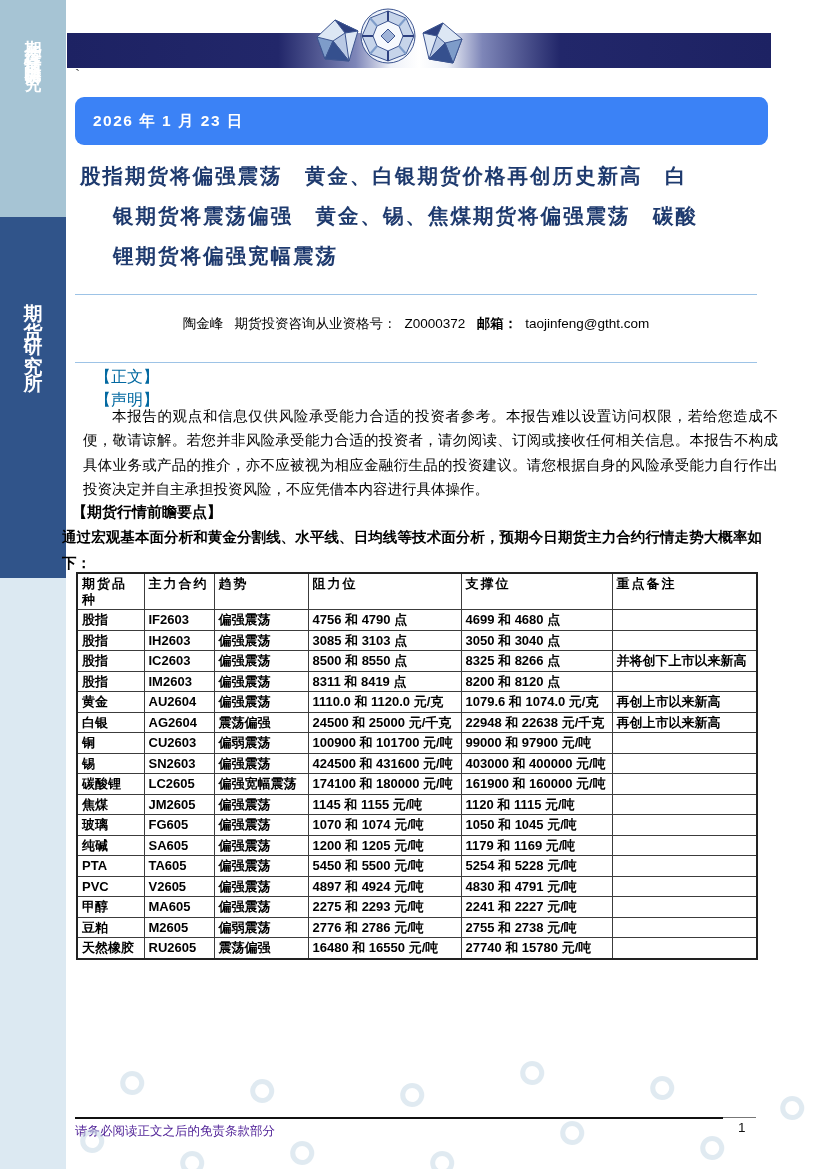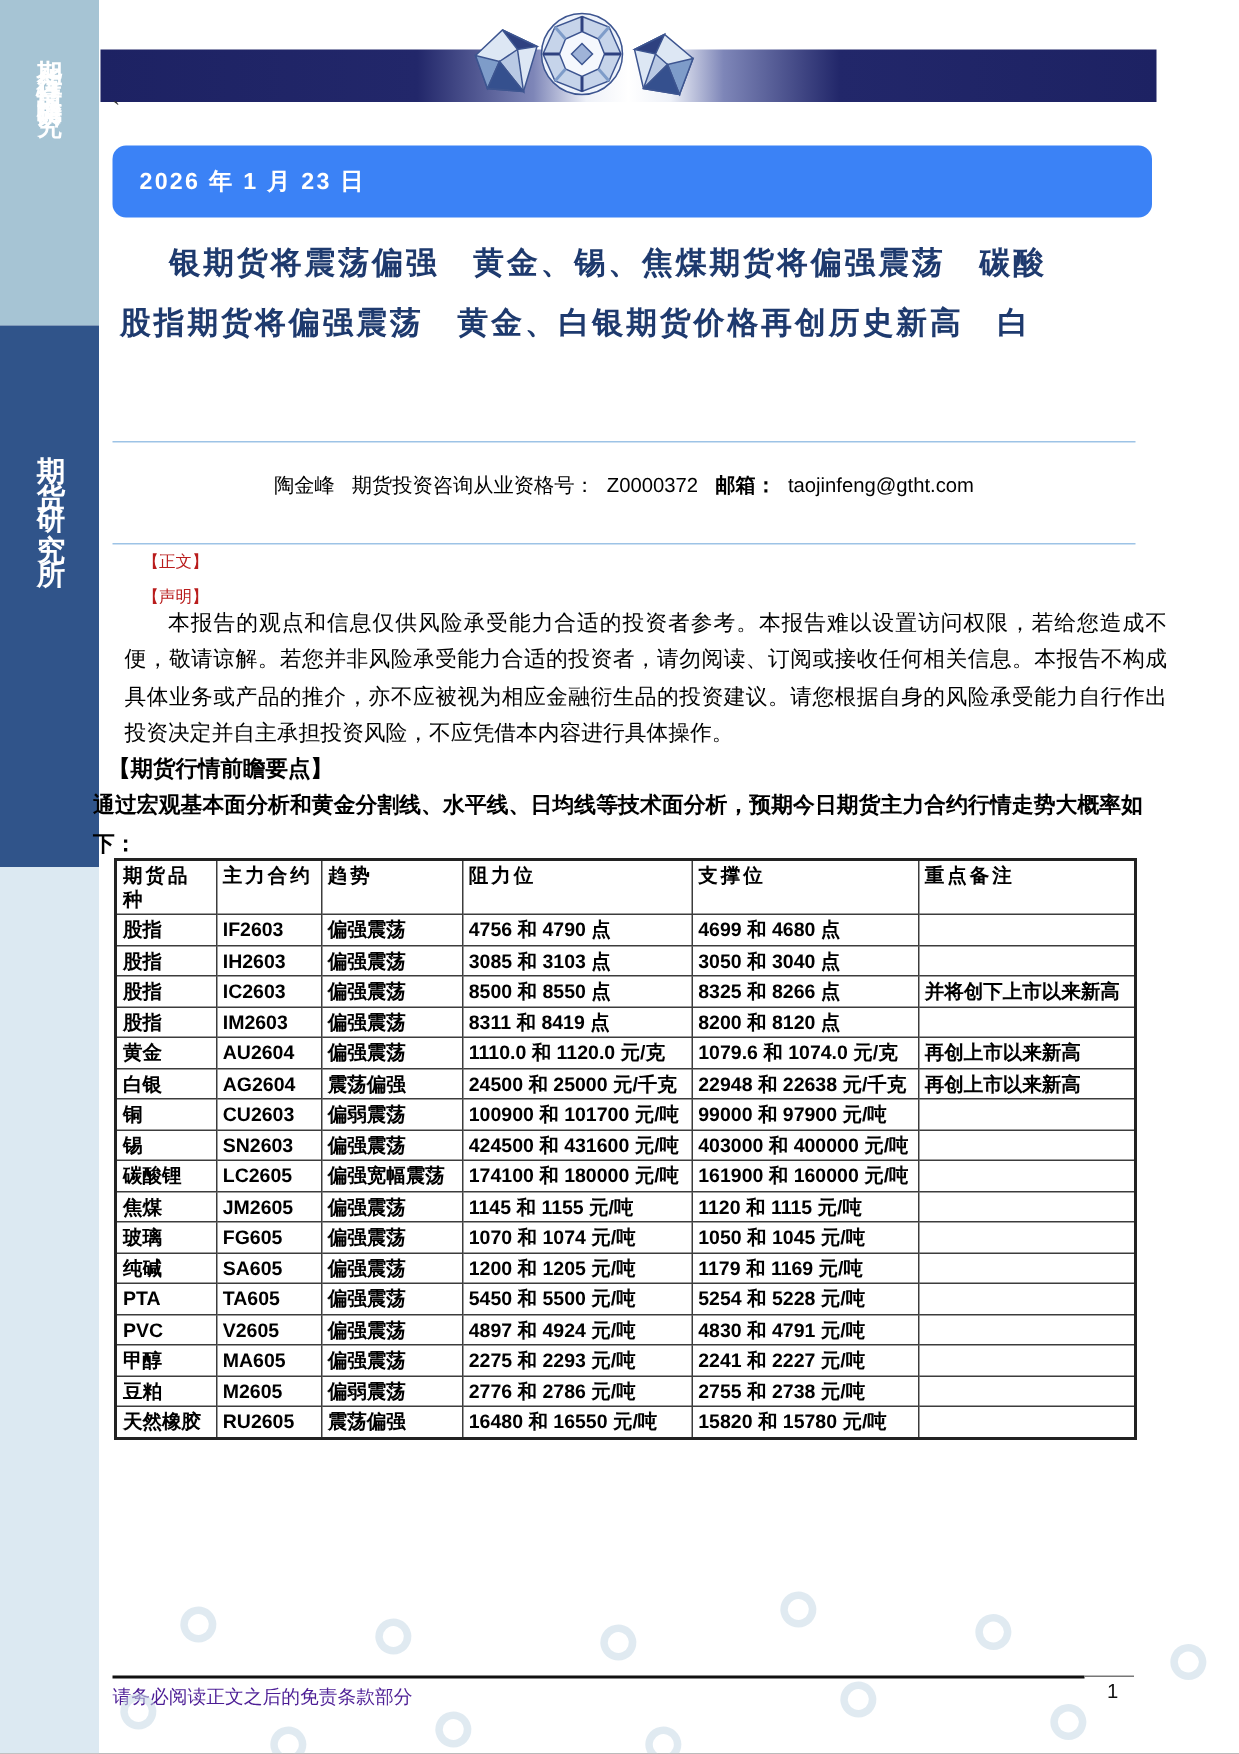--- a/index.html
+++ b/index.html
@@ -47,21 +47,21 @@
   .title .t-line.indent { padding-left:33px; }
   .rule-blue { position:absolute; left:75px; height:0; width:682px; border-top:1px solid #9dc3e6; }
   .rule1 { top:294px; } .rule2 { top:362px; }
   
   .author { position:absolute; left:75px; top:315px; width:682px; text-align:center;
     font-size:13.5px; }
   .author span { margin:0 4px; }
   .author .bold { font-weight:bold; }
   .author .mono { font-family:"Liberation Sans","DejaVu Sans",sans-serif; }
   
-  .sec-label { position:absolute; left:95px; font-size:11px; color:#b91c1c; }
+  .sec-label { position:absolute; left:95px; font-size:16px; color:#0369a1; }
   .lbl-body { top:367px; } .lbl-stmt { top:390px; }
   .disclaimer { position:absolute; left:62px; top:404px; width:695px;
     font-size:14.5px; line-height:24.3px; text-align:justify; text-indent:29px;margin-left:21px; }
   .highlights { position:absolute; left:72px; top:503px; font-size:15px; font-weight:bold; }
   .intro { position:absolute; left:62px; top:524px; width:700px;
     font-size:14.5px; line-height:26px; font-weight:bold; text-align:justify; }
   
   .ftable { position:absolute; left:76px; top:572px; width:680px;
     border-collapse:collapse; table-layout:fixed;
     font-family:"Liberation Sans","DejaVu Sans",sans-serif; }
@@ -138,22 +138,23 @@
     </g>
   </svg>
 
   <span class="backtick">`</span>
 
   <div class="date-badge">
     <span>2026 年 1 月 23 日</span>
   </div>
 
   <div class="title">
+    <div class="t-line">股指期货将偏强震荡　黄金、白银期货价格再创历史新高　白</div>
     <div class="t-line indent">银期货将震荡偏强　黄金、锡、焦煤期货将偏强震荡　碳酸</div>
-    <div class="t-line">股指期货将偏强震荡　黄金、白银期货价格再创历史新高　白</div>
+    <div class="t-line indent">锂期货将偏强宽幅震荡</div>
   </div>
 
   <div class="rule-blue rule1"></div>
 
   <div class="author">
     <span>陶金峰</span>
     <span>期货投资咨询从业资格号：</span><span class="mono">Z0000372</span>
     <span class="bold">邮箱：</span><span class="mono">taojinfeng@gtht.com</span>
   </div>
 
@@ -311,21 +312,21 @@
           <td>偏弱震荡</td>
           <td>2776 和 2786 元/吨</td>
           <td>2755 和 2738 元/吨</td>
           <td></td>
         </tr>
         <tr>
           <td>天然橡胶</td>
           <td>RU2605</td>
           <td>震荡偏强</td>
           <td>16480 和 16550 元/吨</td>
-          <td>15820 和 15780 元/吨</td>
+          <td>27740 和 15780 元/吨</td>
           <td></td>
         </tr>
       </tbody>
   </table>
 
   <div class="footer-line"></div>
   <div class="footer-line-ext"></div>
   <div class="footer-note">请务必阅读正文之后的免责条款部分</div>
   <div class="page-num">1</div>
 

